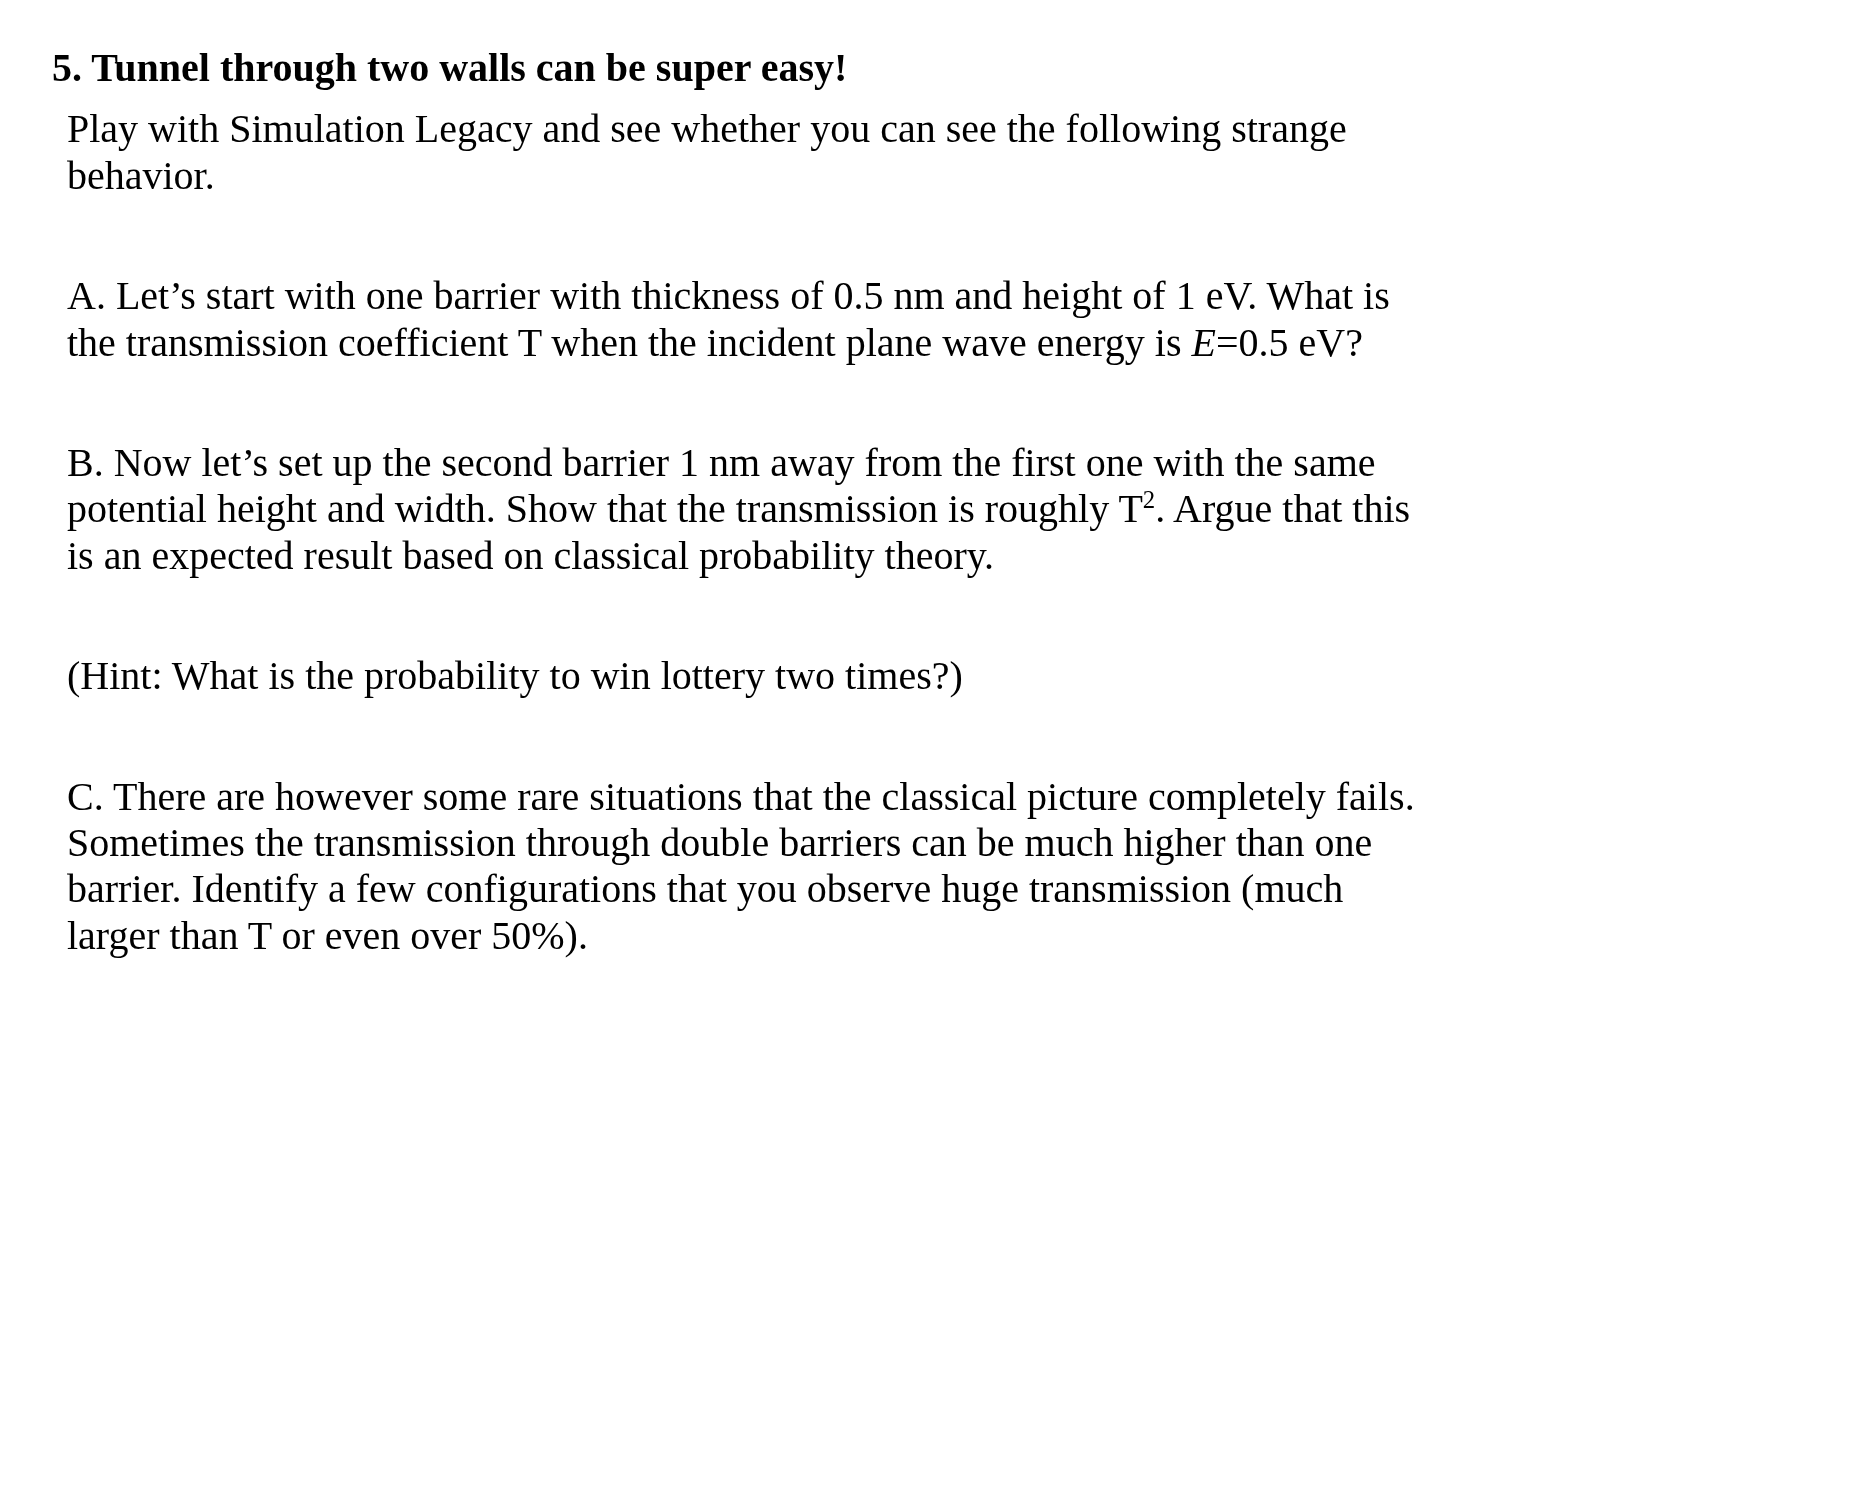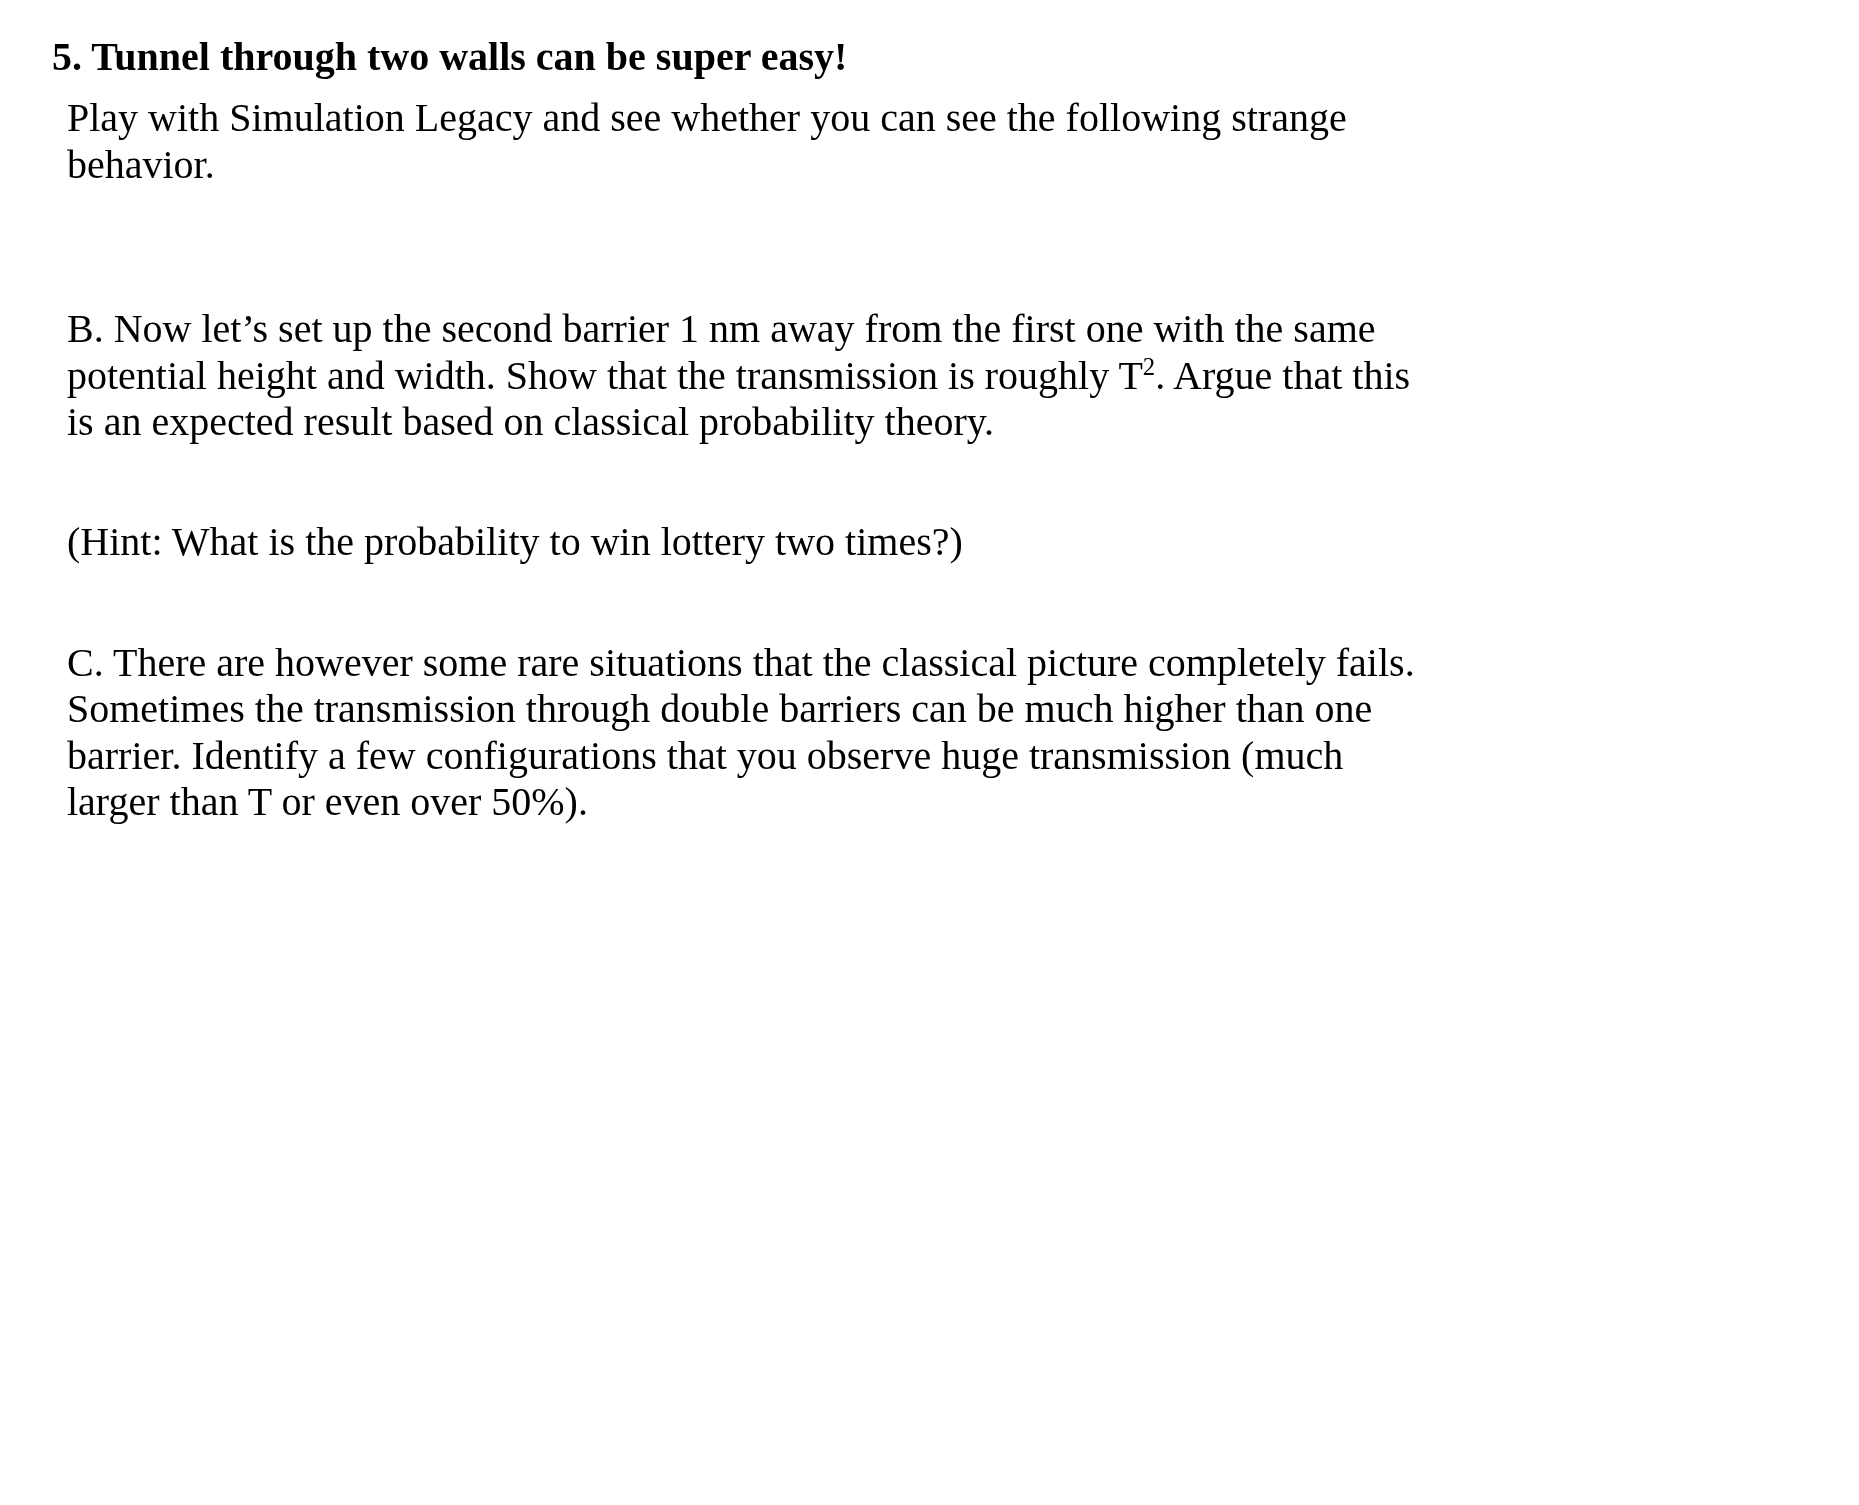--- a/index.html
+++ b/index.html
@@ -10,21 +10,21 @@
   body {
     width: 1859px;
     min-height: 1505px;
     font-family: "Liberation Serif", "DejaVu Serif", serif;
     color: #000000;
   }
   .page {
     box-sizing: border-box;
     width: 1478px;
     min-height: 1505px;
-    padding: 34px 44px 10px 52px;
+    padding: 45px 44px 10px 52px;
   }
   .doc-body {
     font-size: 40px;
     line-height: 1.16;
   }
   .heading {
     font-weight: bold;
     font-size: 40px;
     line-height: 1.16;
     margin: 0;
@@ -51,20 +51,21 @@
 
 <div class="page">
   <div class="doc-body">
 
     <h1 class="heading">5. Tunnel through two walls can be super easy!</h1>
 
     <p class="para">Play with  Simulation Legacy and see whether you can see the following strange behavior.</p>
 
     <div class="gap"></div>
 
+    <p class="para"><span>A. Let’s start with one barrier with thickness of 0.5 nm and height of 1 eV. What is the transmission coefficient T when the incident plane wave energy is </span><span class="ital">E</span><span>=0.5 eV?</span></p>
 
     <div class="gap"></div>
 
     <p class="para"><span>B. Now let’s set up the second barrier 1 nm away from the first one with the same potential height and width. Show that the transmission is roughly T</span><sup>2</sup><span>. Argue that this is an expected result based on classical probability theory.</span></p>
 
     <div class="gap"></div>
 
     <p class="para">(Hint: What is the probability to win lottery two times?)</p>
 
     <div class="gap"></div>

